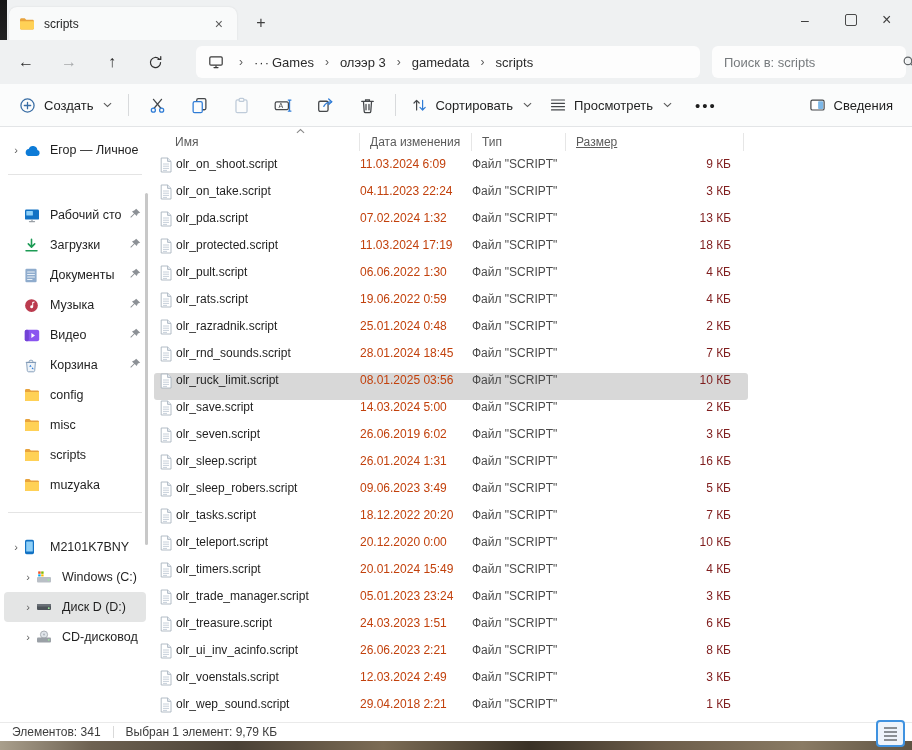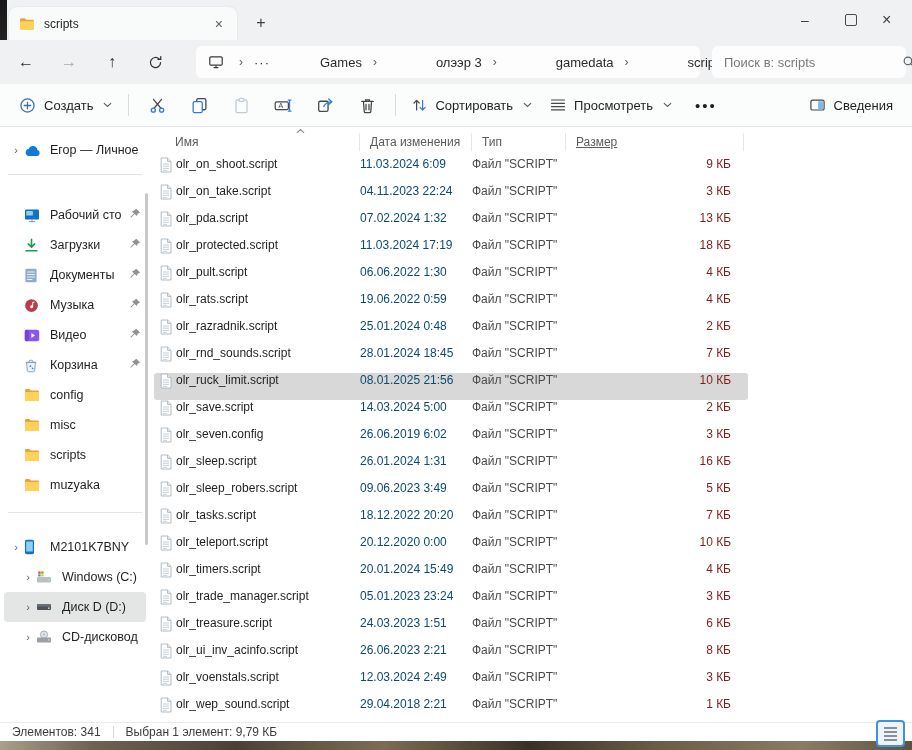--- a/index.html
+++ b/index.html
@@ -24,21 +24,21 @@
 
   
   .addr{position:absolute;left:0;top:40px;width:912px;height:44px;background:#eff1f2;display:flex;align-items:center;}
   .nav-btn{width:34px;height:32px;margin-left:9px;display:flex;align-items:center;justify-content:center;
            font-size:16px;color:#2f2f2f;border-radius:4px;}
   .nav-btn.disabled{color:#a6a9ab;}
   .crumb-box{position:absolute;left:196px;top:6px;width:504px;height:32px;background:#fdfdfd;border-radius:6px;
              display:flex;align-items:center;padding:0 12px;box-sizing:border-box;font-size:13px;color:#2b2b2b;}
   .bc-sep{color:#5c5c5c;margin:0 11px;font-size:12px;}
   .bc-overflow{color:#2b2b2b;letter-spacing:1px;margin-right:2px;}
-  .crumb{white-space:nowrap;margin-left:48px;}
+  .crumb{white-space:nowrap;}
   .search-box{position:absolute;left:712px;top:6px;width:194px;height:32px;background:#fdfdfd;border-radius:6px;
               display:flex;align-items:center;padding:0 10px;box-sizing:border-box;}
   .search-box input{border:0;outline:none;background:transparent;flex:1;font-size:13px;color:#0f766e;
                     font-family:"Liberation Sans","DejaVu Sans",sans-serif;}
   .search-box input::placeholder{color:#767a7d;}
 
   
   .toolbar{position:absolute;left:0;top:84px;width:912px;height:43px;background:#fbfcfc;border-bottom:1px solid #e3e5e7;
            display:flex;align-items:center;padding:0 10px;box-sizing:border-box;}
   .tb-btn{display:flex;align-items:center;gap:8px;height:32px;padding:0 9px;border-radius:4px;font-size:13px;color:#1f1f1f;}
@@ -74,21 +74,21 @@
   .lh-date{width:112px;padding-left:10px;}
   .lh-type{width:94px;padding-left:10px;}
   .lh-size{width:178px;padding-left:10px;text-decoration:underline;}
   .sort-caret{position:absolute;left:142px;top:1px;}
   .frow{height:27px;display:flex;align-items:flex-start;margin-left:4px;width:594px;border-radius:3px;
         font-size:12px;color:#1f1f1f;box-sizing:border-box;}
   .frow.sel{background:#d8d8d8;}
   .fc{box-sizing:border-box;white-space:nowrap;overflow:hidden;}
   .fc-icon{width:22px;padding-left:5px;flex:none;}
   .fc-name{width:184px;}
-  .fc-date{width:112px;color:#0c4a6e;}
+  .fc-date{width:112px;color:#c2410c;}
   .fc-type{width:94px;color:#4a4a4a;}
   .fc-size{width:178px;text-align:right;padding-right:13px;color:#7f1d1d;}
 
   
   .statusbar{position:absolute;left:0;top:722px;width:912px;height:19px;background:#fff;border-top:1px solid #eaeaea;
              display:flex;align-items:center;font-size:12px;color:#3d3d3d;padding-left:12px;box-sizing:border-box;}
   .st-sep{width:1px;height:12px;background:#d9d9d9;margin:0 12px;}
   .details-toggle{position:absolute;right:7px;top:720px;width:25px;height:23px;border:2px solid #3f92e0;border-radius:4px;
                   background:#eef4fb;display:flex;flex-direction:column;align-items:center;justify-content:center;gap:2px;z-index:5;}
   .details-toggle i{display:block;width:13px;height:2px;background:#8a8f94;}
@@ -591,21 +591,21 @@
         </div>
         <div class="frow sel">
           <span class="fc fc-icon">
             <svg width="14" height="16" viewBox="0 0 14 16">
               <path d="M2.2 1h6.4L12 4.4V15H2.2z" fill="#fff" stroke="#a9b4c0" stroke-width="0.9"></path>
               <path d="M8.6 1v3.4H12" fill="#eaeff4" stroke="#a9b4c0" stroke-width="0.9"></path>
               <path d="M4 7h6M4 9.2h6M4 11.4h6M4 13.4h4" stroke="#b9c4d0" stroke-width="0.8"></path>
             </svg>
           </span>
           <span class="fc fc-name">olr_ruck_limit.script</span>
-          <span class="fc fc-date">08.01.2025 21:56</span>
+          <span class="fc fc-date">08.01.2025 03:56</span>
           <span class="fc fc-type">Файл "SCRIPT"</span>
           <span class="fc fc-size">10 КБ</span>
         </div>
         <div class="frow">
           <span class="fc fc-icon">
             <svg width="14" height="16" viewBox="0 0 14 16">
               <path d="M2.2 1h6.4L12 4.4V15H2.2z" fill="#fff" stroke="#a9b4c0" stroke-width="0.9"></path>
               <path d="M8.6 1v3.4H12" fill="#eaeff4" stroke="#a9b4c0" stroke-width="0.9"></path>
               <path d="M4 7h6M4 9.2h6M4 11.4h6M4 13.4h4" stroke="#b9c4d0" stroke-width="0.8"></path>
             </svg>
@@ -616,21 +616,21 @@
           <span class="fc fc-size">2 КБ</span>
         </div>
         <div class="frow">
           <span class="fc fc-icon">
             <svg width="14" height="16" viewBox="0 0 14 16">
               <path d="M2.2 1h6.4L12 4.4V15H2.2z" fill="#fff" stroke="#a9b4c0" stroke-width="0.9"></path>
               <path d="M8.6 1v3.4H12" fill="#eaeff4" stroke="#a9b4c0" stroke-width="0.9"></path>
               <path d="M4 7h6M4 9.2h6M4 11.4h6M4 13.4h4" stroke="#b9c4d0" stroke-width="0.8"></path>
             </svg>
           </span>
-          <span class="fc fc-name">olr_seven.config</span>
+          <span class="fc fc-name">olr_seven.script</span>
           <span class="fc fc-date">26.06.2019 6:02</span>
           <span class="fc fc-type">Файл "SCRIPT"</span>
           <span class="fc fc-size">3 КБ</span>
         </div>
         <div class="frow">
           <span class="fc fc-icon">
             <svg width="14" height="16" viewBox="0 0 14 16">
               <path d="M2.2 1h6.4L12 4.4V15H2.2z" fill="#fff" stroke="#a9b4c0" stroke-width="0.9"></path>
               <path d="M8.6 1v3.4H12" fill="#eaeff4" stroke="#a9b4c0" stroke-width="0.9"></path>
               <path d="M4 7h6M4 9.2h6M4 11.4h6M4 13.4h4" stroke="#b9c4d0" stroke-width="0.8"></path>

